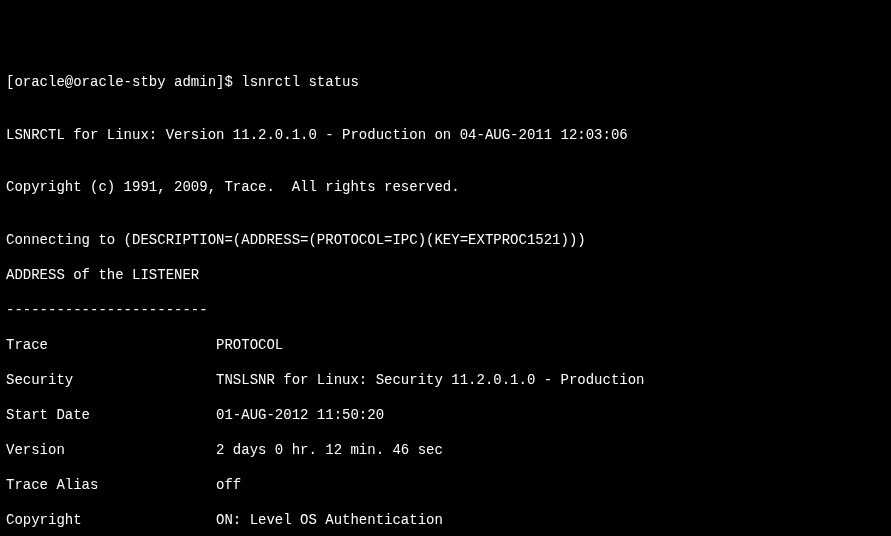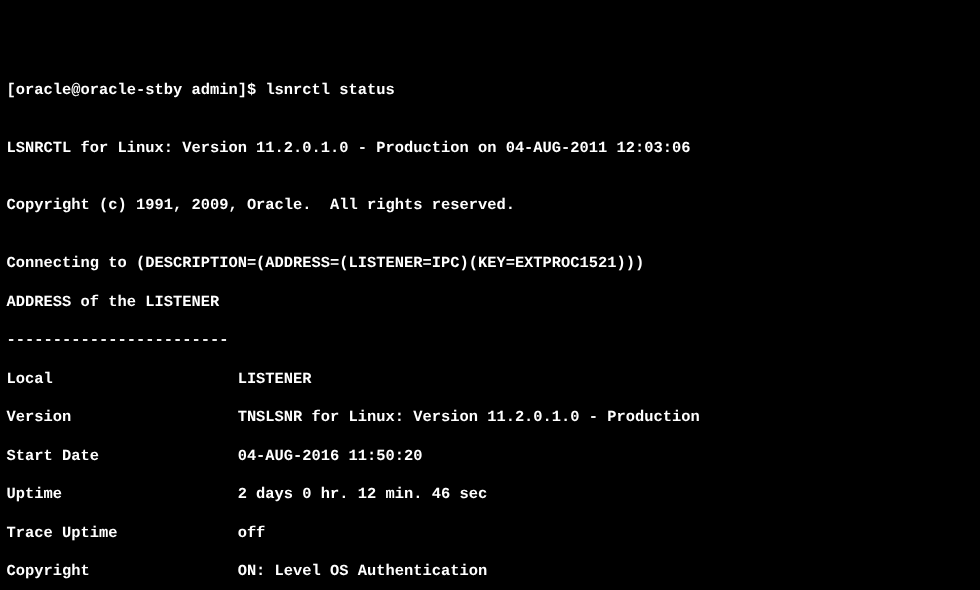--- a/index.html
+++ b/index.html
@@ -1,19 +1,18 @@
 <!DOCTYPE html>
 <html><head>
   <meta charset="utf-8">
   <style>
     * {
       margin: 0;
       padding: 0;
       box-sizing: border-box;
-      font-weight: bold;
     }
     body {
       background: #000;
       color: #fff;
       font-family: "Courier New", Courier, monospace;
       font-size: 14px;
       line-height: 1.25;
       padding: 4px 6px;
       width: 891px;
       height: 536px;
@@ -33,30 +32,30 @@
   </style>
 </head>
 <body>
 
 
 
 <span class="line"><span>[oracle@oracle-stby admin]$ </span><span>lsnrctl status</span></span>
 <span class="line"></span>
 <span class="line">LSNRCTL for Linux: Version 11.2.0.1.0 - Production on 04-AUG-2011 12:03:06</span>
 <span class="line"></span>
-<span class="line">Copyright (c) 1991, 2009, Oracle.  All rights reserved.</span>
+<span class="line">Copyright (c) 1991, 2009, Trace.  All rights reserved.</span>
 <span class="line"></span>
-<span class="line">Connecting to (DESCRIPTION=(ADDRESS=(LISTENER=IPC)(KEY=EXTPROC1521)))</span>
+<span class="line">Connecting to (DESCRIPTION=(ADDRESS=(PROTOCOL=IPC)(KEY=EXTPROC1521)))</span>
 <span class="line">ADDRESS of the LISTENER</span>
 <span class="line">------------------------</span>
-<span class="kv-row"><span class="kv-label">Local</span><span>LISTENER</span></span>
-<span class="kv-row"><span class="kv-label">Version</span><span>TNSLSNR for Linux: Version 11.2.0.1.0 - Production</span></span>
-<span class="kv-row"><span class="kv-label">Start Date</span><span>04-AUG-2016 11:50:20</span></span>
-<span class="kv-row"><span class="kv-label">Uptime</span><span>2 days 0 hr. 12 min. 46 sec</span></span>
-<span class="kv-row"><span class="kv-label">Trace Uptime</span><span>off</span></span>
+<span class="kv-row"><span class="kv-label">Trace</span><span>PROTOCOL</span></span>
+<span class="kv-row"><span class="kv-label">Security</span><span>TNSLSNR for Linux: Security 11.2.0.1.0 - Production</span></span>
+<span class="kv-row"><span class="kv-label">Start Date</span><span>01-AUG-2012 11:50:20</span></span>
+<span class="kv-row"><span class="kv-label">Version</span><span>2 days 0 hr. 12 min. 46 sec</span></span>
+<span class="kv-row"><span class="kv-label">Trace Alias</span><span>off</span></span>
 <span class="kv-row"><span class="kv-label">Copyright</span><span>ON: Level OS Authentication</span></span>
 
 
 
 
 
 
 
 
 

